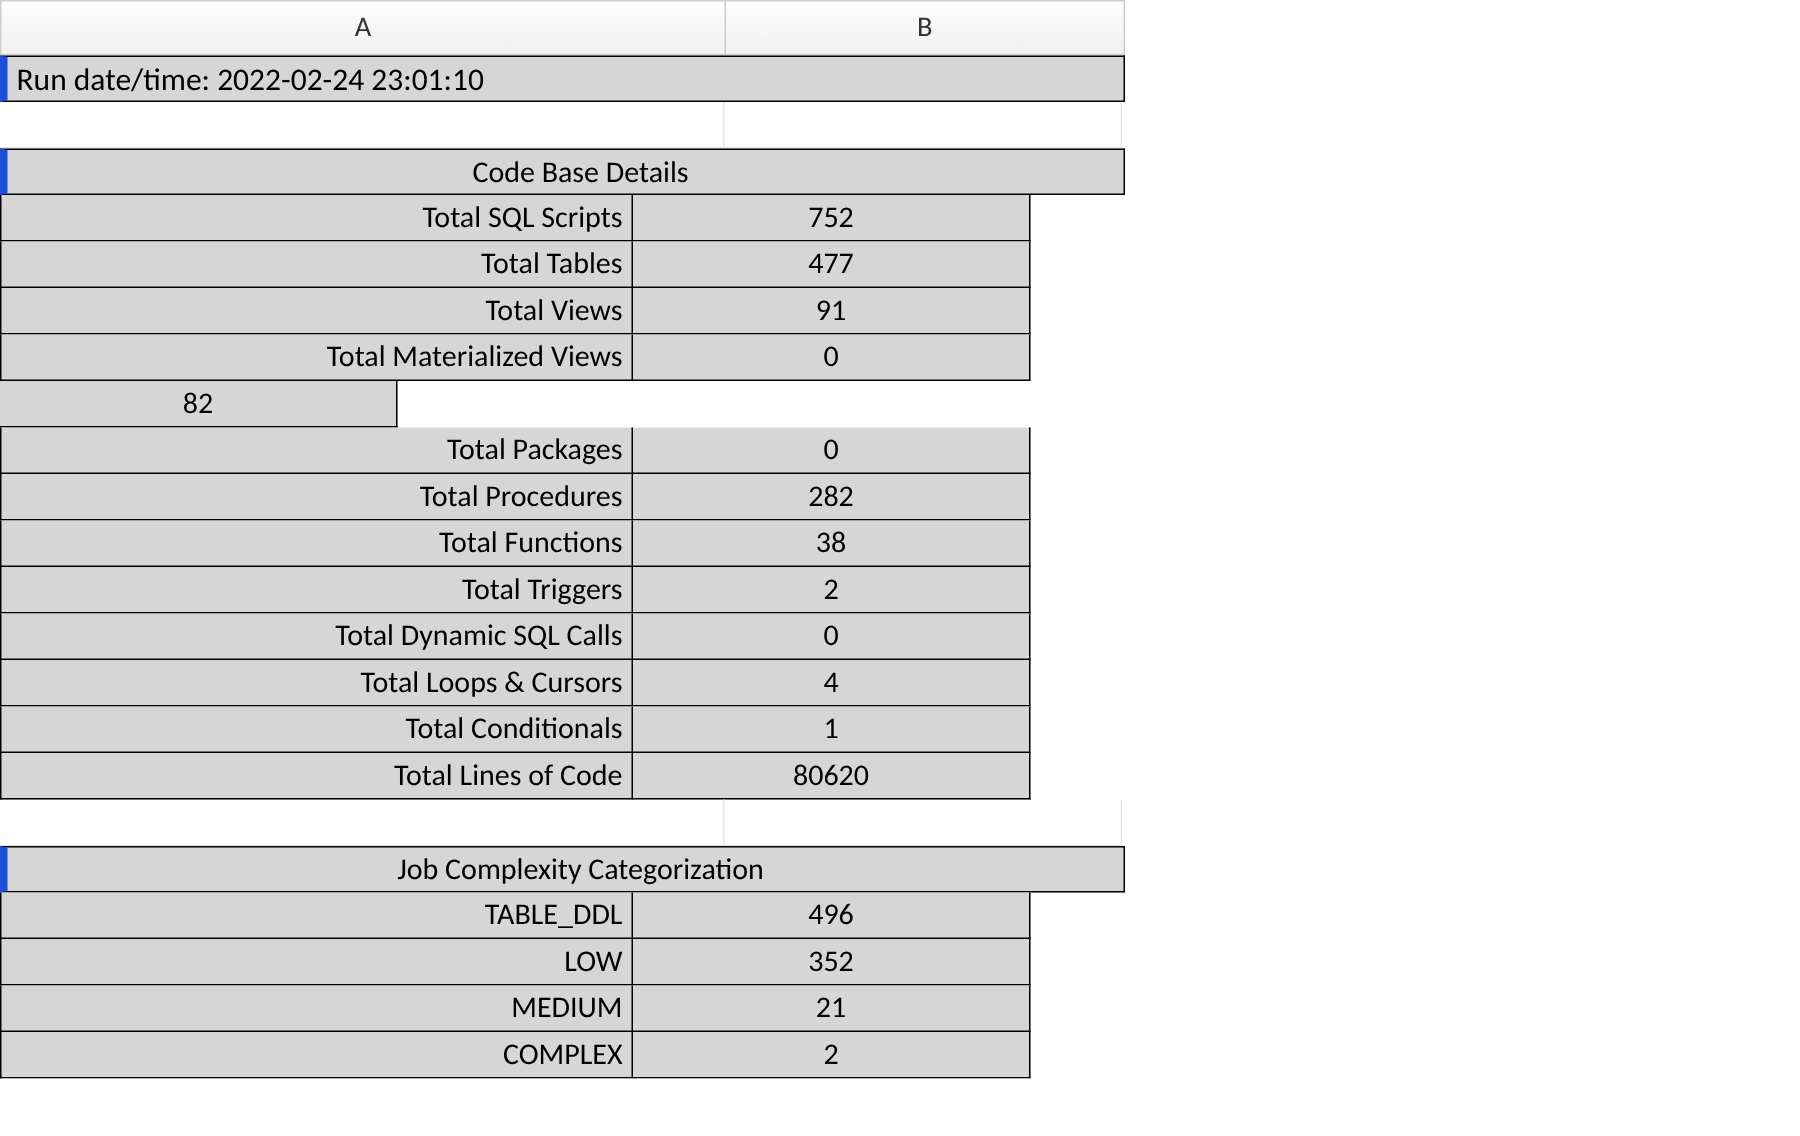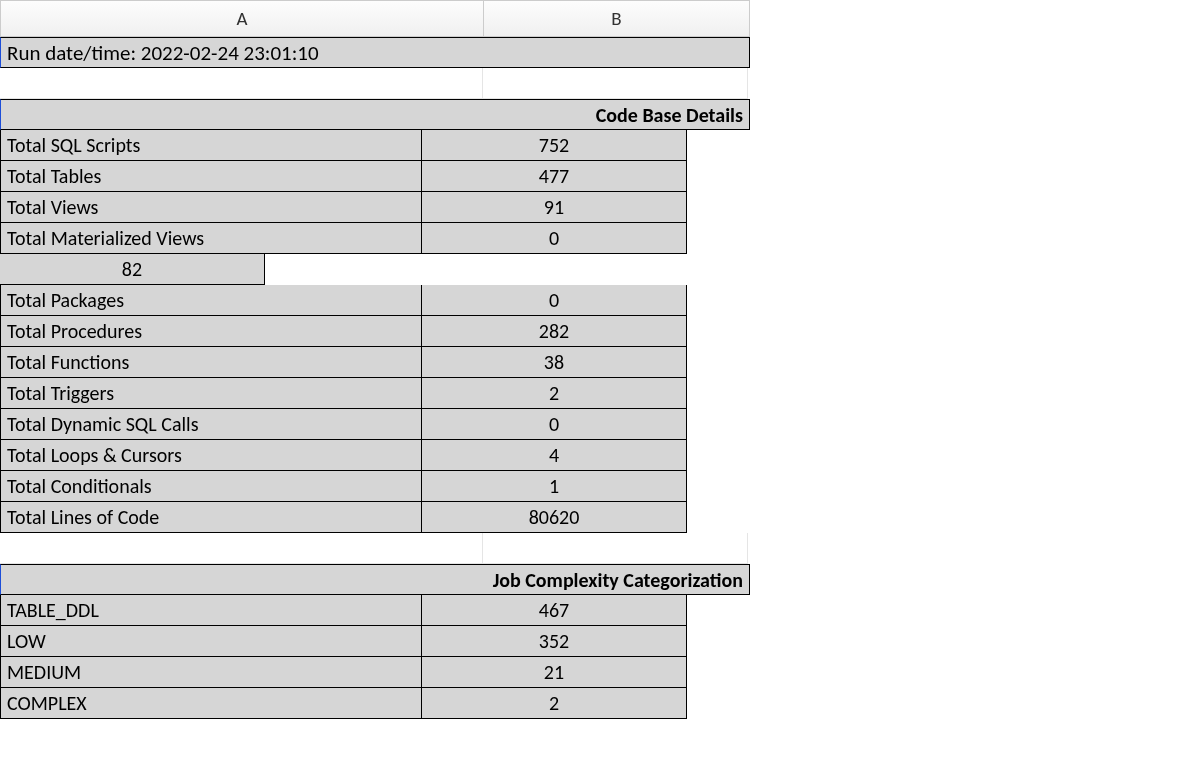--- a/index.html
+++ b/index.html
@@ -37,31 +37,31 @@
   }
   .cell {
     border: 1px solid #000;
     border-top: none;
     padding: 2px 6px 2px 6px;
     line-height: 27px;
     overflow: hidden;
     white-space: nowrap;
   }
   .cell.first-top { border-top: 1px solid #000; }
-  .cell-a { width: 422px; }
+  .cell-a { width: 422px; text-align: right; }
   .cell-b { width: 265px; border-left: none; text-align: center; }
   .merged {
     width: 862px;
-    border-left: 1px solid #1d4ed8;
+    border-left: 5px solid #1d4ed8;
     border-right: 1px solid #000;
   }
   .grey { background: #d6d6d6; }
   .section-title {
-    font-weight: bold;
-    text-align: right;
+    font-weight: normal;
+    text-align: center;
     padding-left: 26px;
   }
   .blank-row {
     display: flex;
     height: 31px;
   }
   .blank-cell-a {
     width: 483px;
     border-right: 1px solid #e5e5e5;
     border-bottom: 1px solid #e5e5e5;
@@ -155,21 +155,21 @@
     <div class="blank-cell-b"></div>
   </div>
 
   <div class="row">
     <div class="cell merged grey section-title first-top">Job Complexity Categorization</div>
   </div>
 
   <div id="complexity-rows">
       <div class="row">
         <div class="cell cell-a grey">TABLE_DDL</div>
-        <div class="cell cell-b grey">467</div>
+        <div class="cell cell-b grey">496</div>
       </div>
       <div class="row">
         <div class="cell cell-a grey">LOW</div>
         <div class="cell cell-b grey">352</div>
       </div>
       <div class="row">
         <div class="cell cell-a grey">MEDIUM</div>
         <div class="cell cell-b grey">21</div>
       </div>
       <div class="row">

